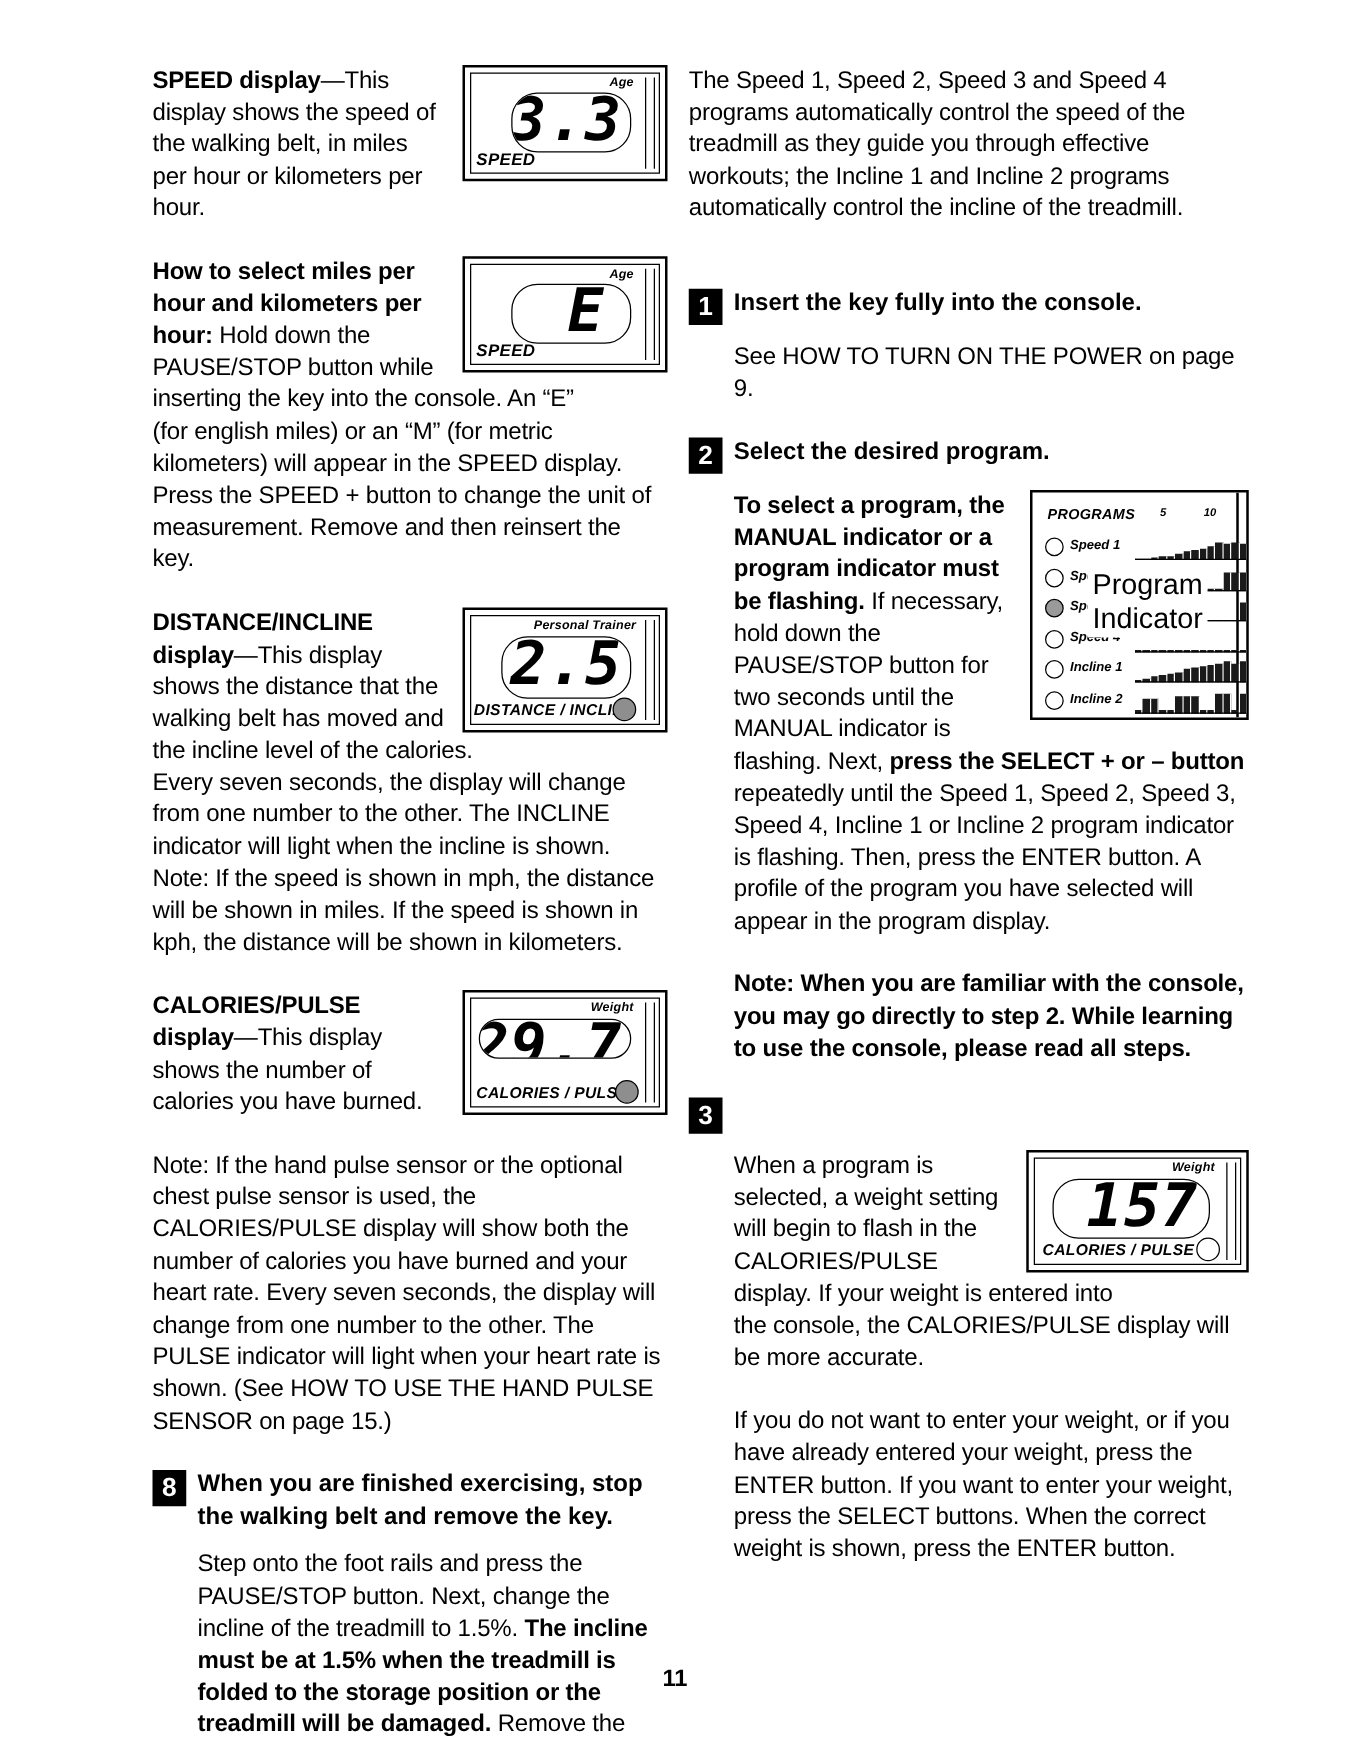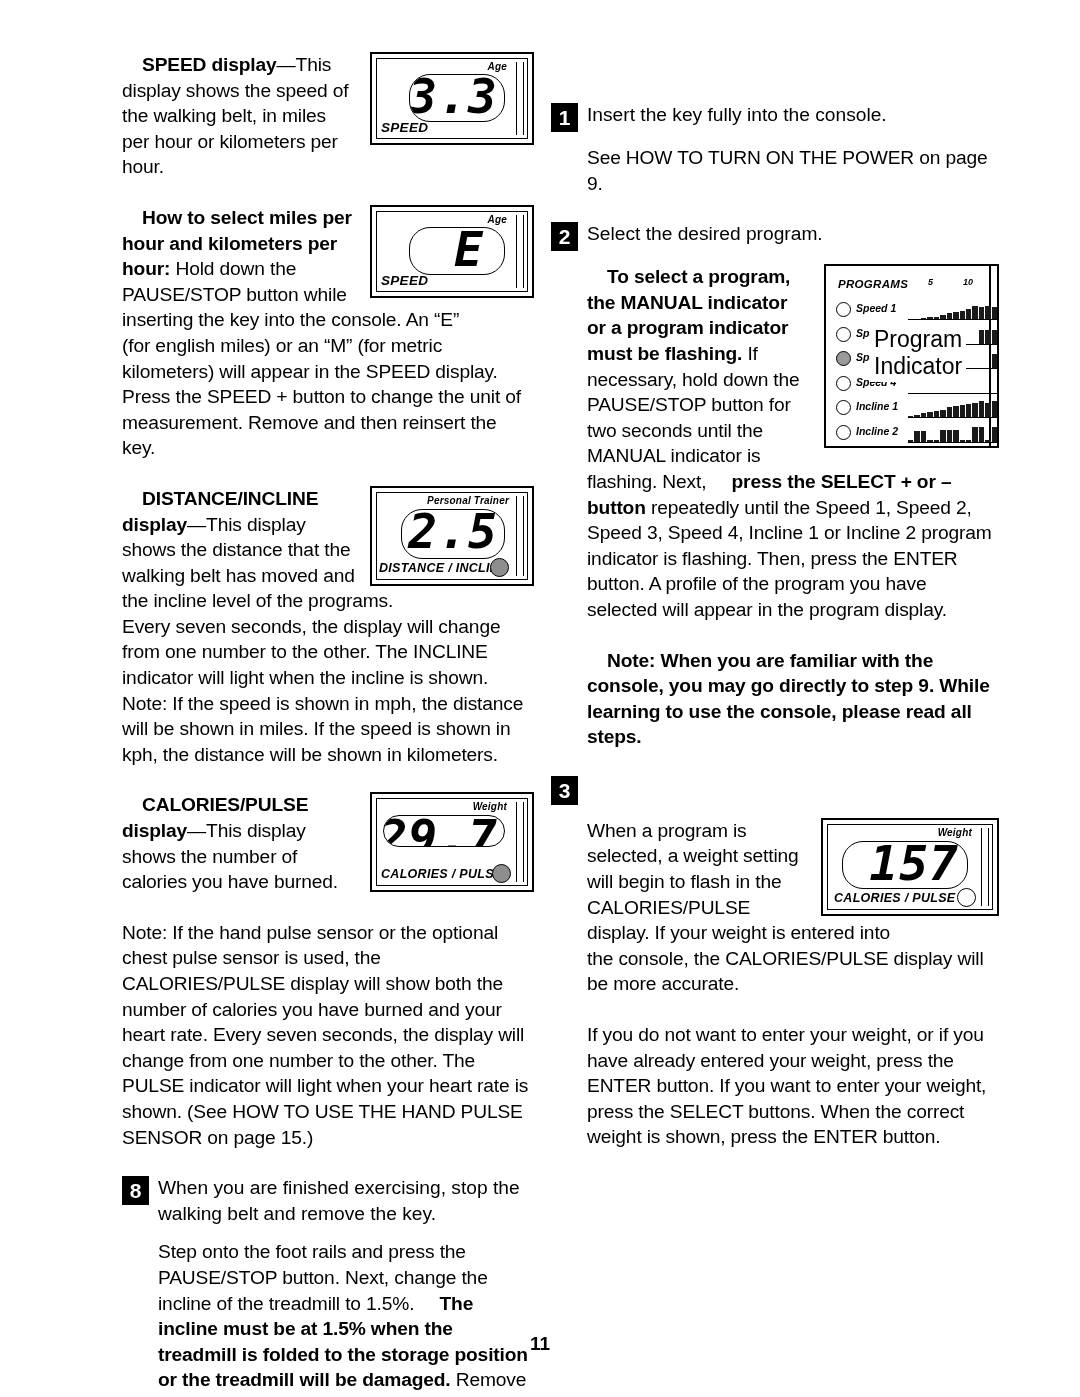--- a/index.html
+++ b/index.html
@@ -28,21 +28,21 @@
 
   p, .para {
     margin: 0 0 0 0;
     font-size: 19.2px;
     line-height: 25.6px;
     letter-spacing: -0.15px;
   }
   .gap { height: 25px; }
   .gap-sm { height: 13px; }
 
-  b, .b { font-weight: bold; margin-left: 20px; }
+  b, .b { font-weight: bold; }
 
   
   .section-box {
     border: 2px solid #000;
     background: #e8e8e8;
     padding: 9px 14px 11px 14px;
     font-weight: bold;
     font-size: 18.4px;
     line-height: 23px;
     letter-spacing: 0.2px;
@@ -66,21 +66,21 @@
     font-weight: bold;
     font-size: 21px;
     line-height: 29px;
     text-align: center;
     font-family: "Liberation Sans", sans-serif;
   }
   .step-body {
     font-size: 19.2px;
     line-height: 25.6px;
   }
-  .step-title { font-weight: normal; }
+  .step-title { font-weight: bold; }
   .indent { margin-left: 36px; }
 
   
   .fig-right { float: right; margin-left: 14px; }
   .clearfix::after { content: ""; display: block; clear: both; }
 
   
   .lcd {
     position: relative;
     box-sizing: border-box;
@@ -298,21 +298,21 @@
             <div class="lcd-sidebar"></div>
             <div class="lcd-cap" style="right:18px;">Personal Trainer</div>
             <div class="lcd-window" style="left:24px; top:16px; right:22px; height:50px;">
               <div class="lcd-digits" style="position:absolute; right:6px; top:-3px;">2.5</div>
             </div>
             <div class="lcd-label" style="left:2px; bottom:4px; font-size:12.5px;">DISTANCE / INCLINE</div>
             <div class="lcd-dot filled" style="right:18px; bottom:2px;"></div>
           </div>
         </div>
       </div>
-      <p><b>DISTANCE/INCLINE display</b><span>—This display shows the distance that the walking belt has moved and the incline level of the programs.</span></p>
+      <p><b>DISTANCE/INCLINE display</b><span>—This display shows the distance that the walking belt has moved and the incline level of the calories.</span></p>
     </div>
     <p>Every seven seconds, the display will change from one number to the other. The INCLINE indicator will light when the incline is shown. Note: If the speed is shown in mph, the distance will be shown in miles. If the speed is shown in kph, the distance will be shown in kilometers.</p>
 
     <div class="gap"></div>
 
     <div class="clearfix">
       <div class="fig-right">
         <div class="lcd fig-cal">
           <div class="lcd-inner">
             <div class="lcd-sidebar"></div>
@@ -341,20 +341,21 @@
 
     <div class="gap-sm"></div>
 
     <p class="indent"><span>Step onto the foot rails and press the PAUSE/STOP button. Next, change the incline of the treadmill to 1.5%. </span><b>The incline must be at 1.5% when the treadmill is folded to the storage position or the treadmill will be damaged.</b><span> Remove the key from the console and put it in a secure place. Move the on/off switch to the off position (see page 9).</span></p>
 
   </div>
 
   <div class="col col-right">
 
 
+    <p>The Speed 1, Speed 2, Speed 3 and Speed 4 programs automatically control the speed of the treadmill as they guide you through effective workouts; the Incline 1 and Incline 2 programs automatically control the incline of the treadmill.</p>
     <div class="gap"></div>
 
     <div class="gap"></div>
 
     <div class="step indent">
       <div class="step-num">1</div>
       <div class="step-body step-title">Insert the key fully into the console.</div>
     </div>
     <div class="gap-sm"></div>
     <p class="indent">See HOW TO TURN ON THE POWER on page 9.</p>
@@ -513,21 +514,21 @@
             <div>Program</div>
             <div>Indicator</div>
           </div>
         </div>
       </div>
       <p><b>To select a program, the MANUAL indicator or a program indicator must be flashing.</b><span> If necessary, hold down the PAUSE/STOP button for two seconds until the MANUAL indicator is flashing. Next, </span><b>press the SELECT + or – button</b><span> repeatedly until the Speed 1, Speed 2, Speed 3, Speed 4, Incline 1 or Incline 2 program indicator is flashing. Then, press the ENTER button. A profile of the program you have selected will appear in the program display.</span></p>
     </div>
 
     <div class="gap"></div>
 
-    <p class="indent"><b>Note: When you are familiar with the console, you may go directly to step 9. While learning to use the console, please read all steps.</b></p>
+    <p class="indent"><b>Note: When you are familiar with the console, you may go directly to step 2. While learning to use the console, please read all steps.</b></p>
 
     <div class="gap"></div>
 
     <div class="step indent">
       <div class="step-num">3</div>
     </div>
 
     <div class="gap-sm"></div>
 
     <div class="clearfix indent">

